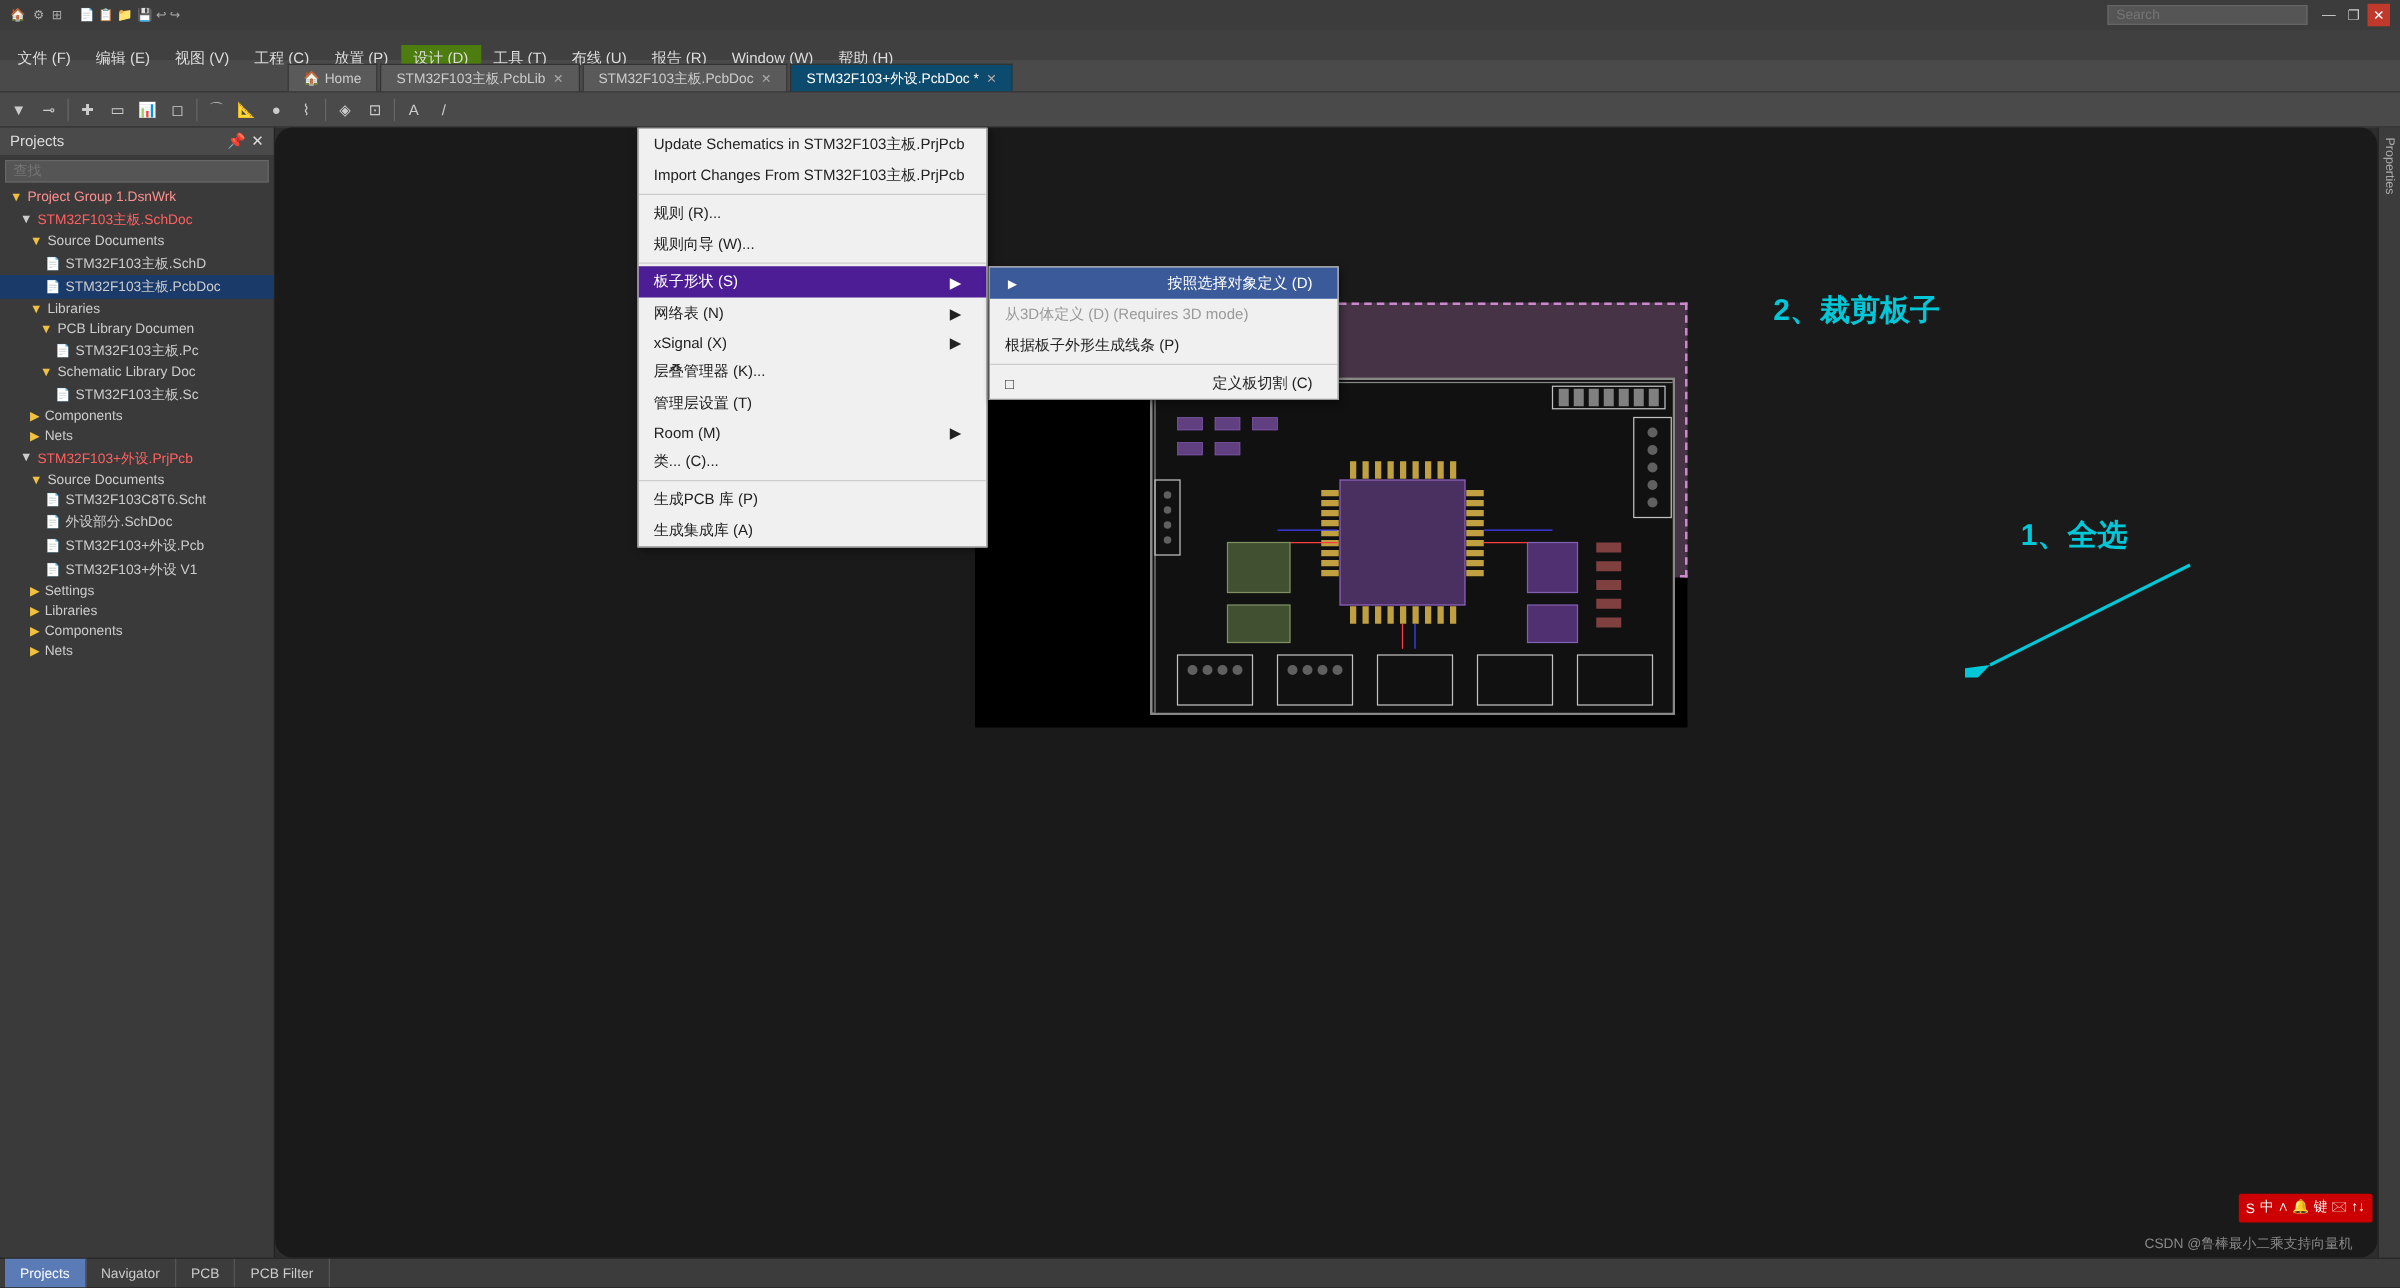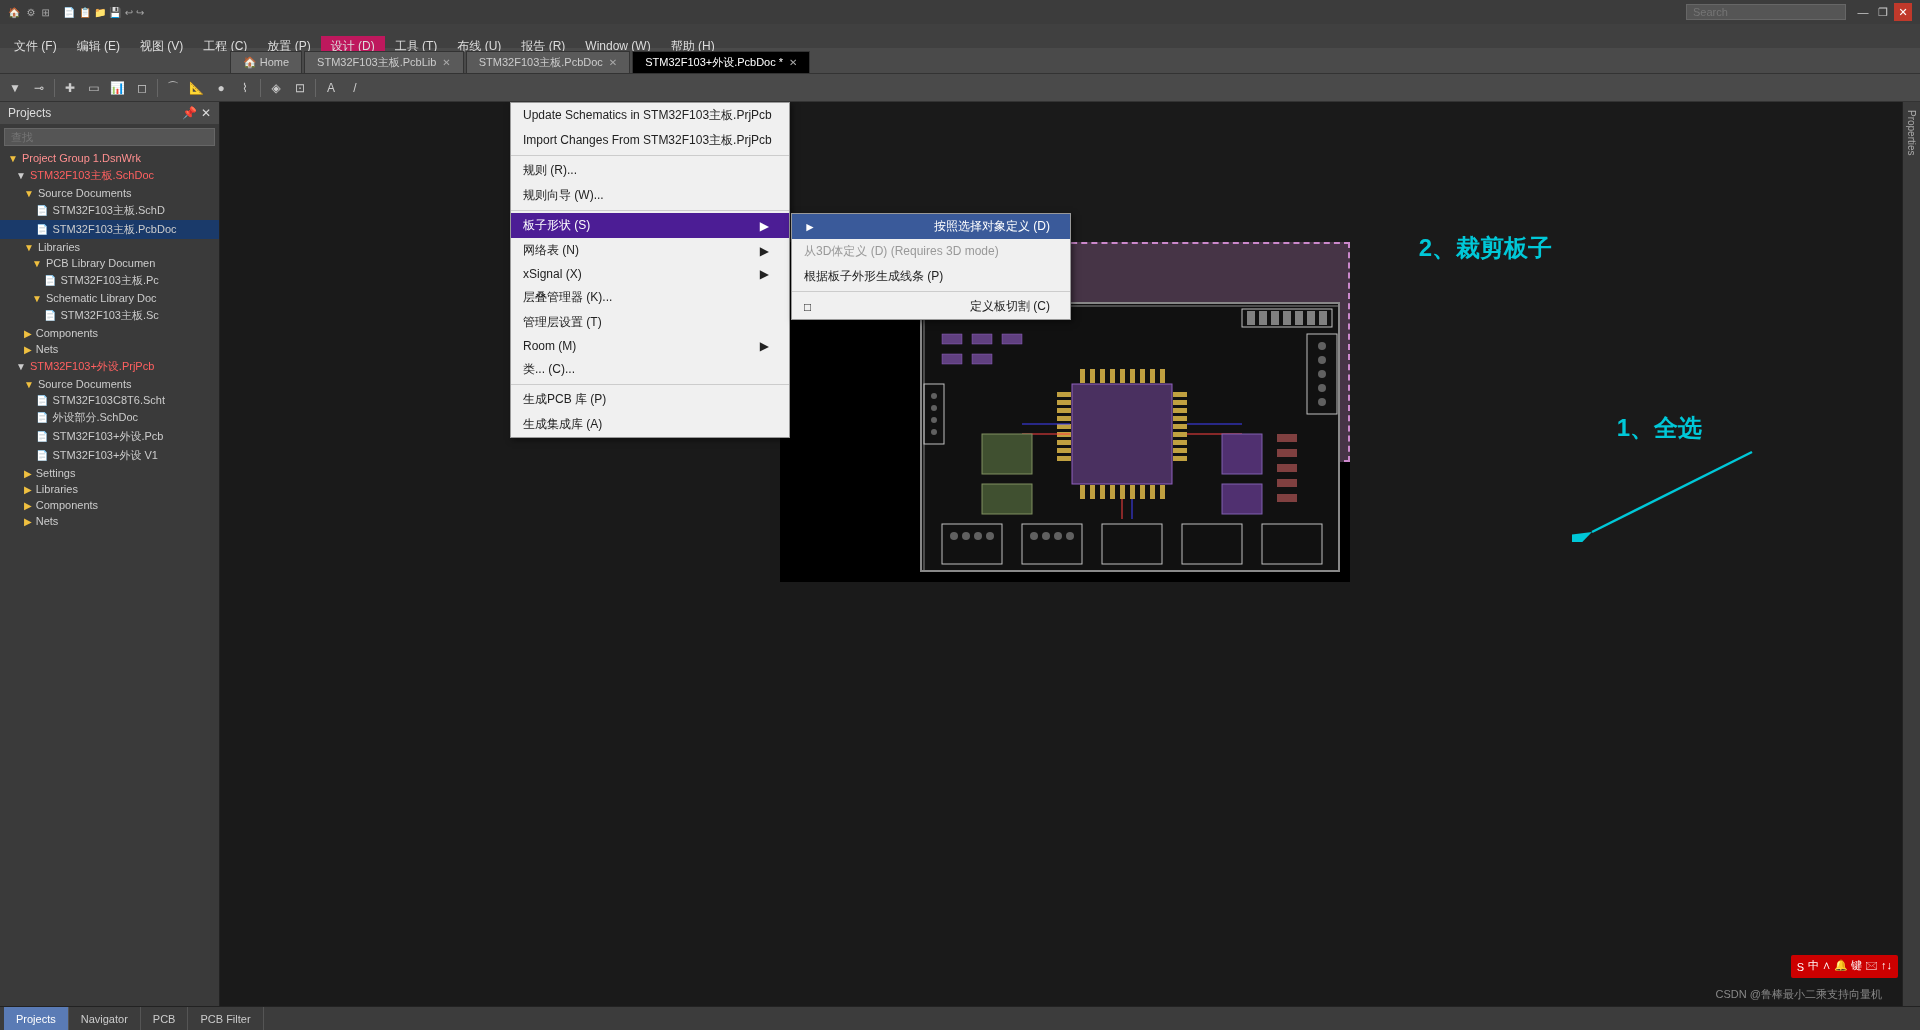--- a/index.html
+++ b/index.html
@@ -19,31 +19,31 @@
 
     
     .title-search { background: #555; border: 1px solid #666; color: #ccc; padding: 1px 6px; font-size: 11px; width: 160px; }
 
     
     #menubar {
       width: 100%; height: 24px; background: #404040; display: flex; align-items: center;
       padding: 0 4px; color: #ddd; font-size: 12px;
     }
     .menu-item { padding: 2px 10px; cursor: pointer; white-space: nowrap; margin-top: 20px; }
-    .menu-item.active { background: #be185d; }
+    .menu-item.active { background: #4d7c0f; }
 
     
     #tabbar {
       width: 100%; height: 26px; background: #4a4a4a; display: flex; align-items: flex-end;
       padding: 0 0 0 230px; border-bottom: 1px solid #333;
     }
     .tab { height: 22px; padding: 0 12px; display: flex; align-items: center; cursor: pointer;
       background: #5a5a5a; border: 1px solid #333; border-bottom: none; font-size: 11px; color: #ccc;
       white-space: nowrap; margin-right: 2px; }
-    .tab.active { background: #000000; color: #fff; justify-content: center; }
+    .tab.active { background: #0c4a6e; color: #fff; justify-content: center; }
     .tab .tab-close { margin-left: 6px; color: #aaa; font-size: 10px; }
 
     
     #main { display: flex; width: 100%; height: calc(1030px - 24px - 24px - 26px - 28px - 24px); }
 
     
     #left-panel { width: 220px; min-width: 220px; background: #3a3a3a; border-right: 1px solid #222; overflow-y: auto; height: 100%; }
     #left-panel .panel-header { background: #4a4a4a; padding: 4px 8px; font-size: 12px; color: #ddd; display: flex; align-items: center; justify-content: space-between; }
     #left-panel .panel-header .panel-controls { display: flex; gap: 4px; }
     #left-panel .search-bar { padding: 4px; }
@@ -54,21 +54,21 @@
     .tree-item .indent { display: inline-block; }
     .tree-item .icon { margin-right: 4px; font-size: 10px; }
     .tree-folder { color: #f0c040; }
 
     
     #toolbar { width: 100%; height: 28px; background: #4a4a4a; display: flex; align-items: center; padding: 0 4px; gap: 2px; border-bottom: 1px solid #333; }
     .tb-btn { width: 22px; height: 22px; display: flex; align-items: center; justify-content: center; cursor: pointer; color: #ccc; font-size: 12px; background: transparent; border: none; }
     .tb-sep { width: 1px; height: 18px; background: #666; margin: 0 2px; }
 
     
-    #canvas-area { flex: 1; background: #1a1a1a; position: relative; overflow: hidden; }
+    #canvas-area { flex: 1; background: #1a1a1a; position: relative; overflow: hidden; border-radius: 14px; }
 
     
     .dropdown-menu {
       position: absolute; background: #f0f0f0; border: 1px solid #999; z-index: 100;
       box-shadow: 2px 2px 6px rgba(0,0,0,0.5); min-width: 200px;
     }
     .dropdown-item {
       padding: 4px 20px 4px 12px; cursor: pointer; font-size: 12px; color: #222;
       white-space: nowrap; display: flex; align-items: center; justify-content: space-between;
     }

